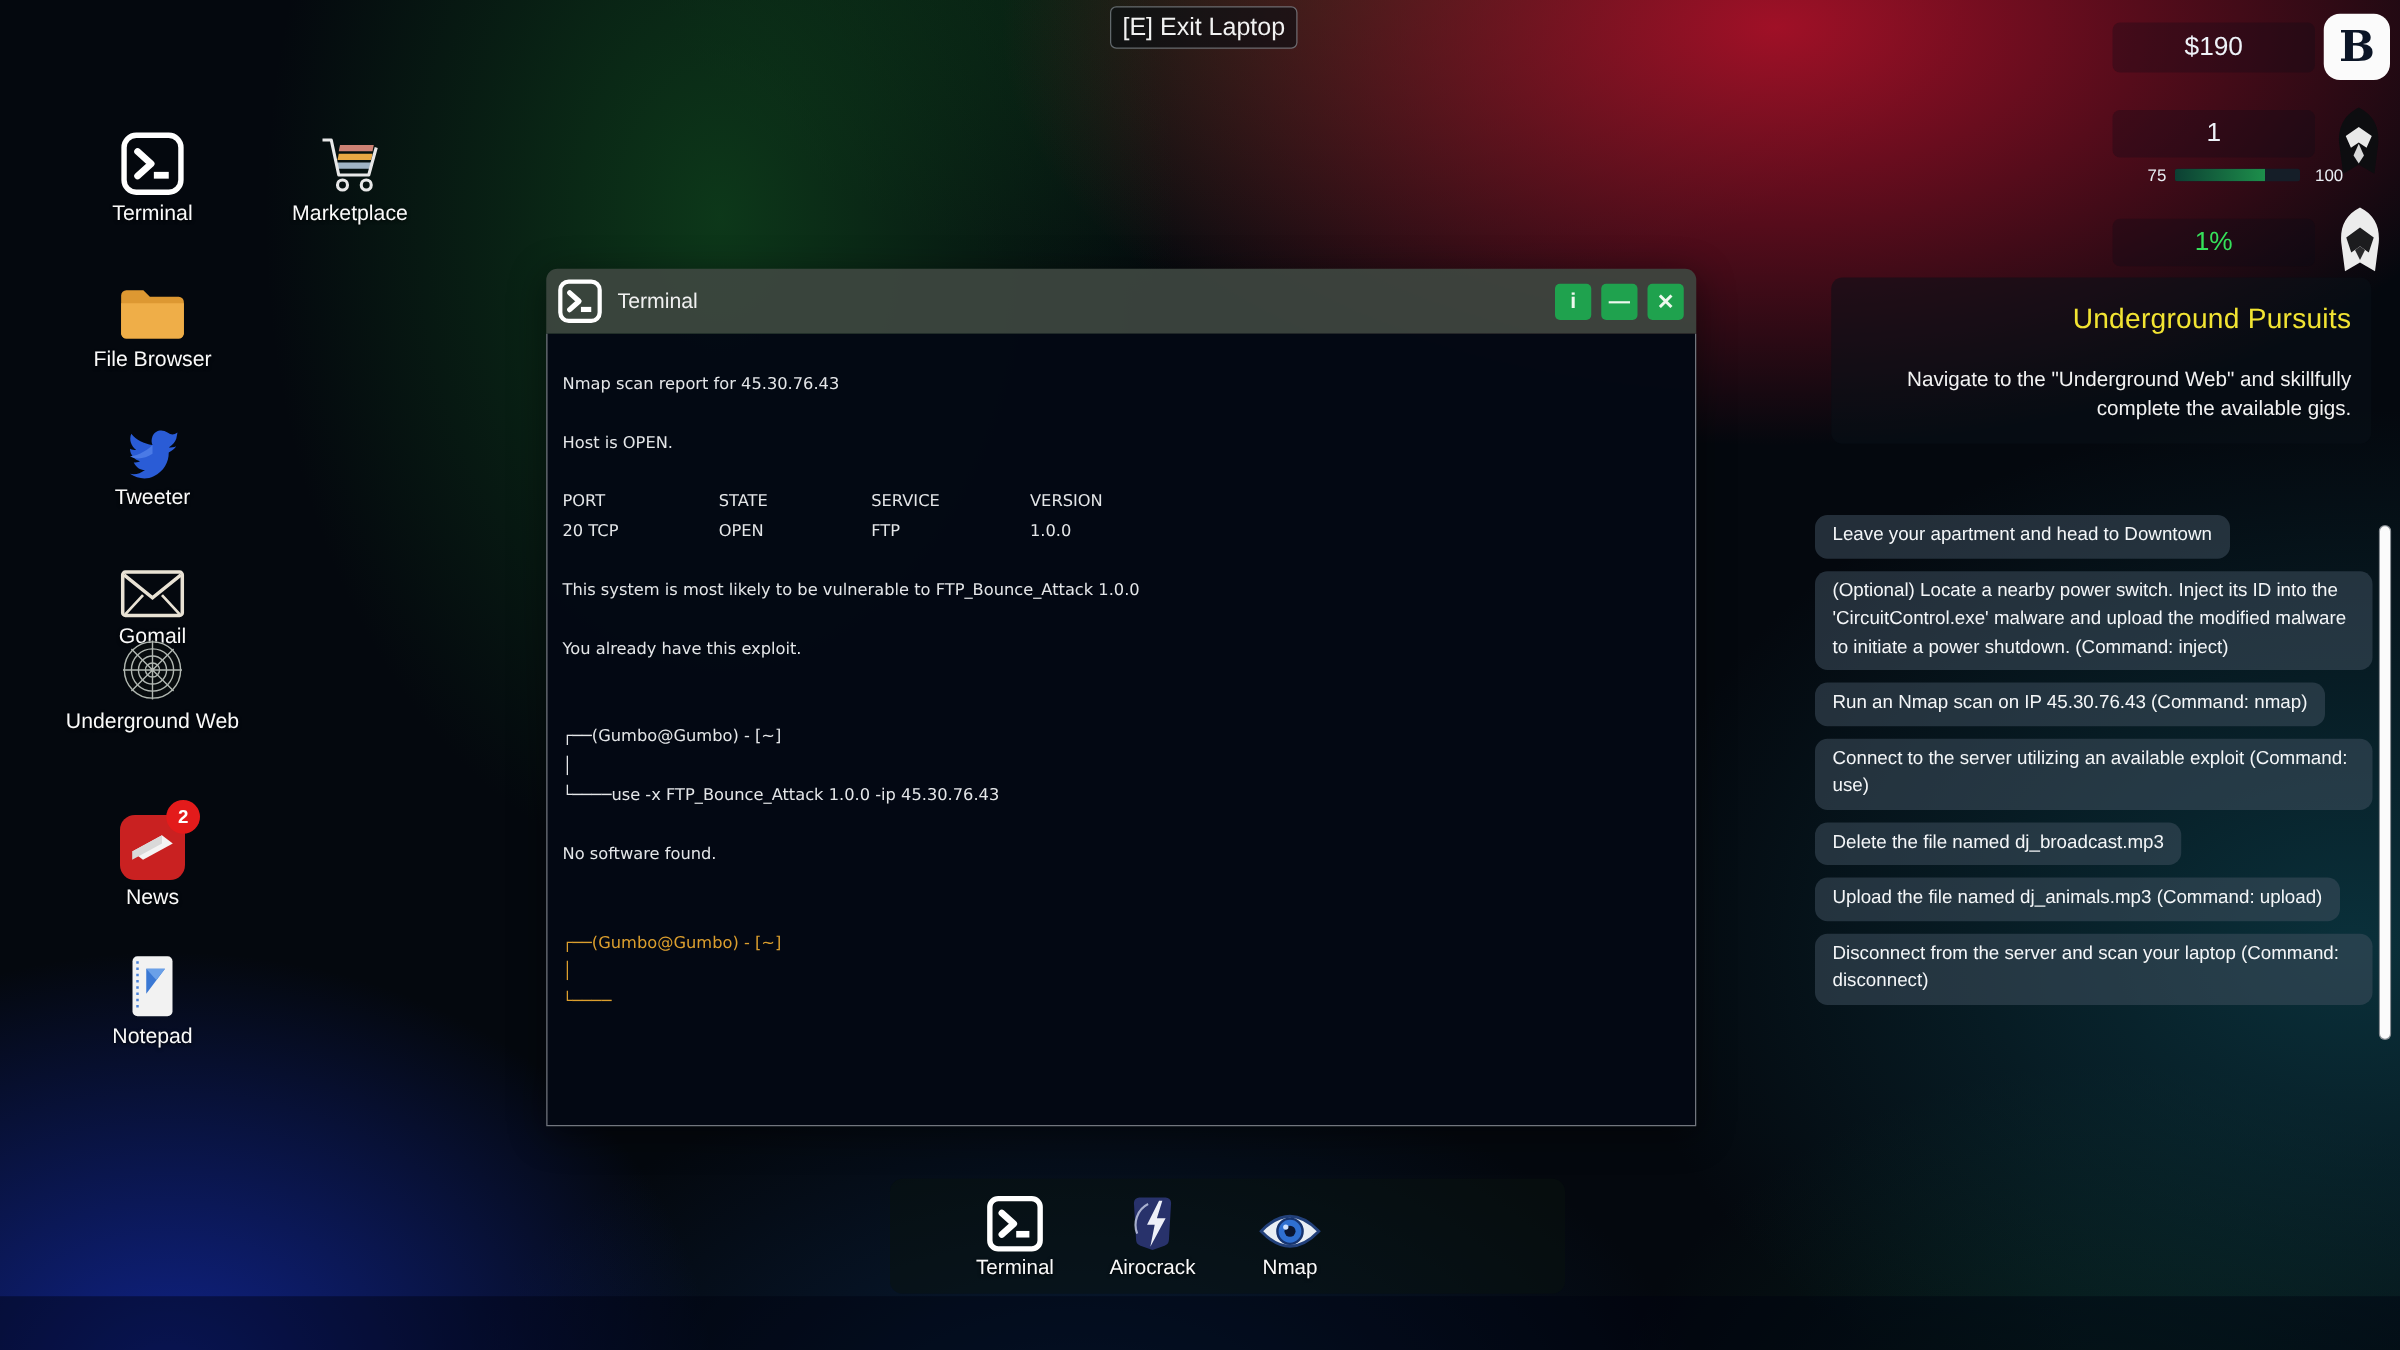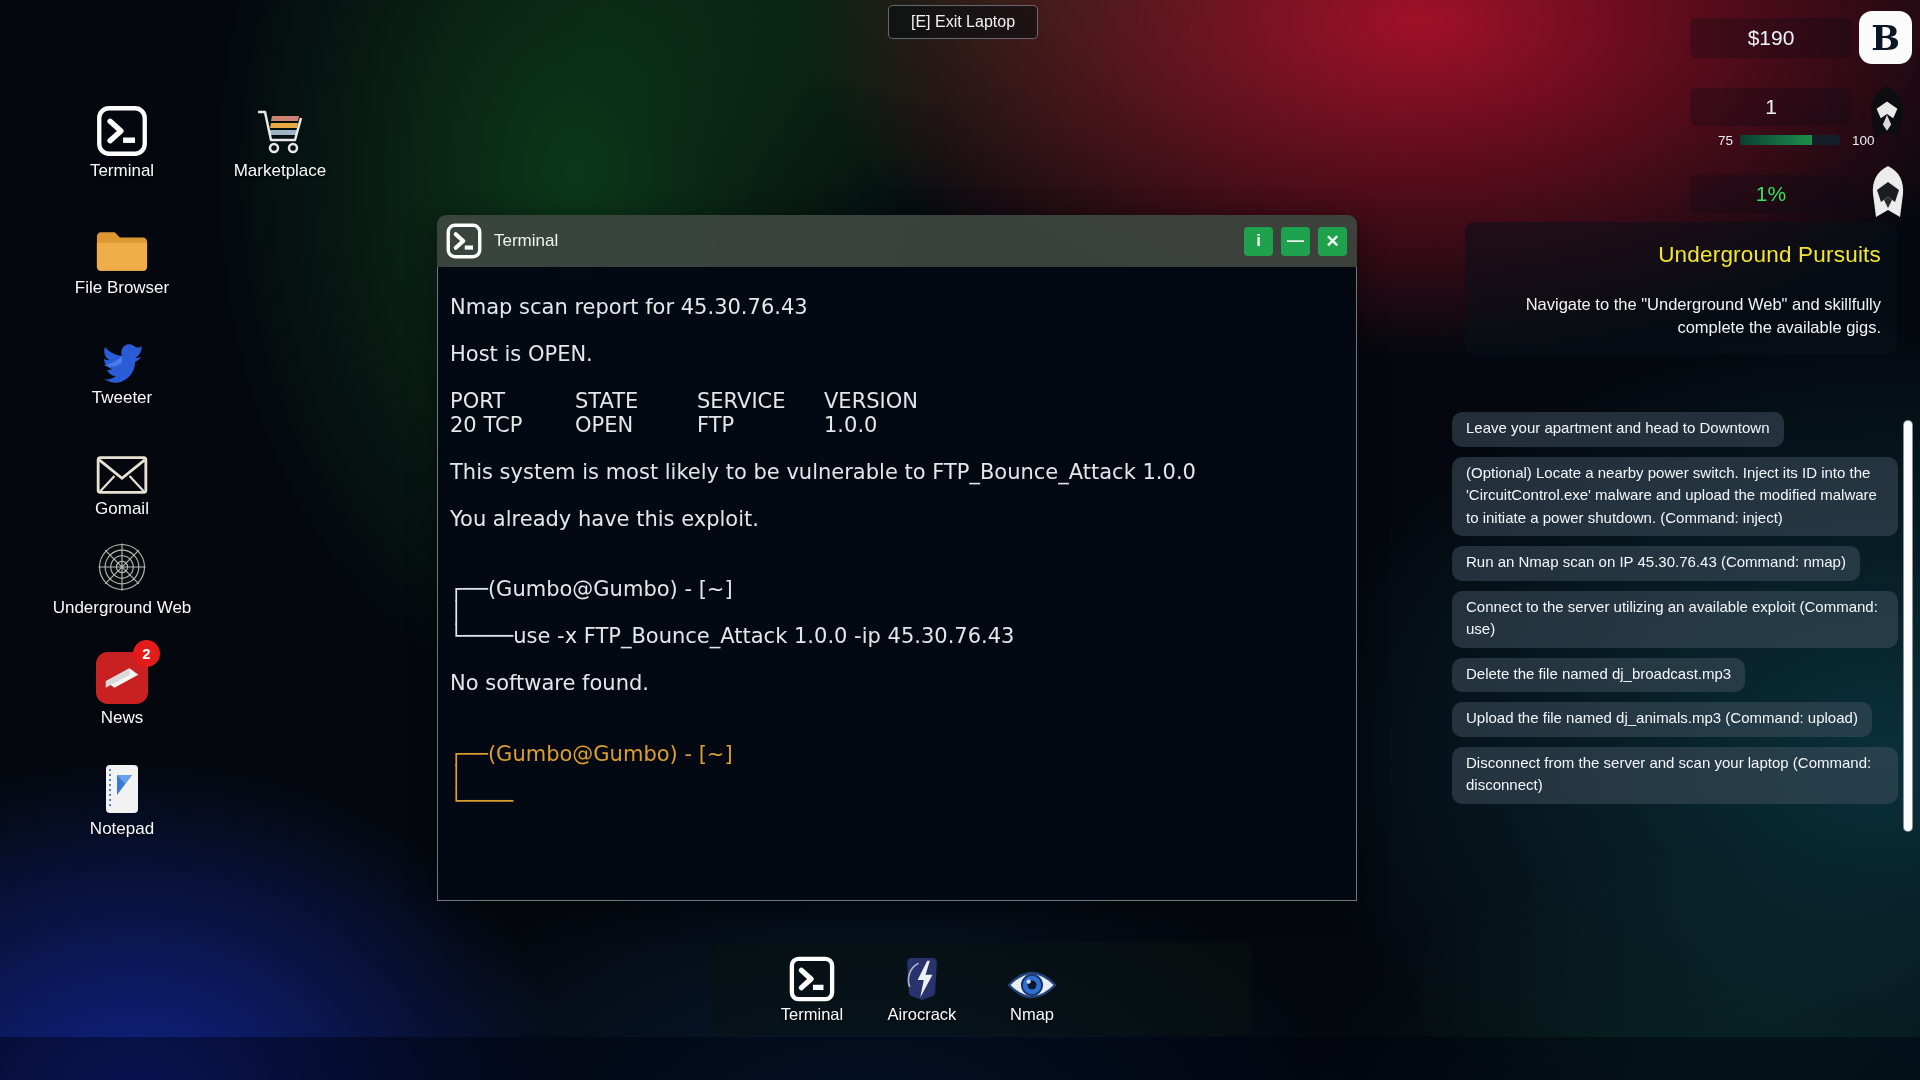--- a/index.html
+++ b/index.html
@@ -16,21 +16,21 @@
       radial-gradient(900px 660px at 98% 70%,  rgba(14,75,88,0.60),  rgba(14,75,88,0) 65%),
       radial-gradient(820px 520px at 45% 108%, rgba(12,48,95,0.55),  rgba(12,48,95,0) 62%),
       radial-gradient(700px 600px at 88% 112%, rgba(16,90,60,0.35),  rgba(16,90,60,0) 60%);
   }
   .bottom-band { position:absolute; left:0; right:0; bottom:0; height:43px; background:rgba(1,3,16,0.45); }
 
   
   .exit-btn {
     position:absolute; left:888px; top:5px; width:150px; height:34px;
     background:rgba(8,14,18,0.60); border:1px solid rgba(200,210,220,0.45);
-    border-radius:5px; color:#f2f2f2; font-size:16px;
+    border-radius:5px; color:#f2f2f2; font-size:20px;
     display:flex; align-items:center; justify-content:center; cursor:pointer;
   }
   .hud-chip {
     background:rgba(6,12,22,0.28); border-radius:6px;
     display:flex; align-items:center; justify-content:center;
   }
   .money-chip { position:absolute; left:1690px; top:18px; width:162px; height:40px; font-size:21px; color:#eef2f8; }
   .blogo {
     position:absolute; left:1859px; top:11px; width:53px; height:53px; border-radius:13px;
     background:#fbfbfb; display:flex; align-items:center; justify-content:center;
@@ -90,21 +90,21 @@
   .titlebar .wtitle { margin-left:12px; font-size:17px; color:#f0f0f0; flex:1; }
   .wbtn {
     width:29px; height:29px; margin-left:8px; border-radius:4px; background:#1fa24e;
     color:#eef8ee; font-size:17px; font-weight:bold;
     display:flex; align-items:center; justify-content:center; cursor:pointer;
   }
   .content {
     height:634px; background:rgba(3,8,20,0.96);
     border:1px solid rgba(205,210,215,0.55); border-top:none;
     padding:29px 14px 0 12px; overflow:hidden; cursor:text;
-    font-family:"DejaVu Sans", sans-serif; font-size:21px; color:#e4e6e8;
+    font-family:"DejaVu Sans", sans-serif; font-size:13px; color:#e4e6e8;
   }
   .tline { height:23.5px; line-height:23.5px; white-space:pre; }
   .col-port { display:inline-block; width:125px; }
   .col-state { display:inline-block; width:122px; }
   .col-service { display:inline-block; width:127px; }
   .prompt2 { color:#dc9f2e; }
 
   
   .taskbar {
     position:absolute; left:712px; top:943px; width:540px; height:92px;
@@ -222,21 +222,21 @@
     <div class="art">
         <svg width="52" height="40" viewBox="0 0 48 36">
       <rect x="2" y="2" width="44" height="32" rx="2" fill="none" stroke="#e9e2d4" stroke-width="2.6"></rect>
       <path d="M3 4 L24 21 L45 4" fill="none" stroke="#e9e2d4" stroke-width="2.6"></path>
       <path d="M4 33 L17 19 M44 33 L31 19" fill="none" stroke="#e9e2d4" stroke-width="2"></path>
     </svg>
       </div>
     <div class="lbl">Gomail</div>
   </div>
 
-  <div class="dicon" style="left:42px;top:540px">
+  <div class="dicon" style="left:42px;top:509px">
     <div class="art">
         <svg width="54" height="54" viewBox="0 0 48 48">
       <circle cx="24" cy="24" r="21" fill="rgba(12,16,14,0.55)"></circle>
       <g stroke="#cfd6cf" stroke-width="1" fill="none" opacity="0.85">
         <circle cx="24" cy="24" r="5"></circle>
             <circle cx="24" cy="24" r="10"></circle>
         <circle cx="24" cy="24" r="15"></circle>
             <circle cx="24" cy="24" r="20"></circle>
         <path d="M24 3 v42 M3 24 h42 M9 9 l30 30 M39 9 L9 39"></path>
       </g>

